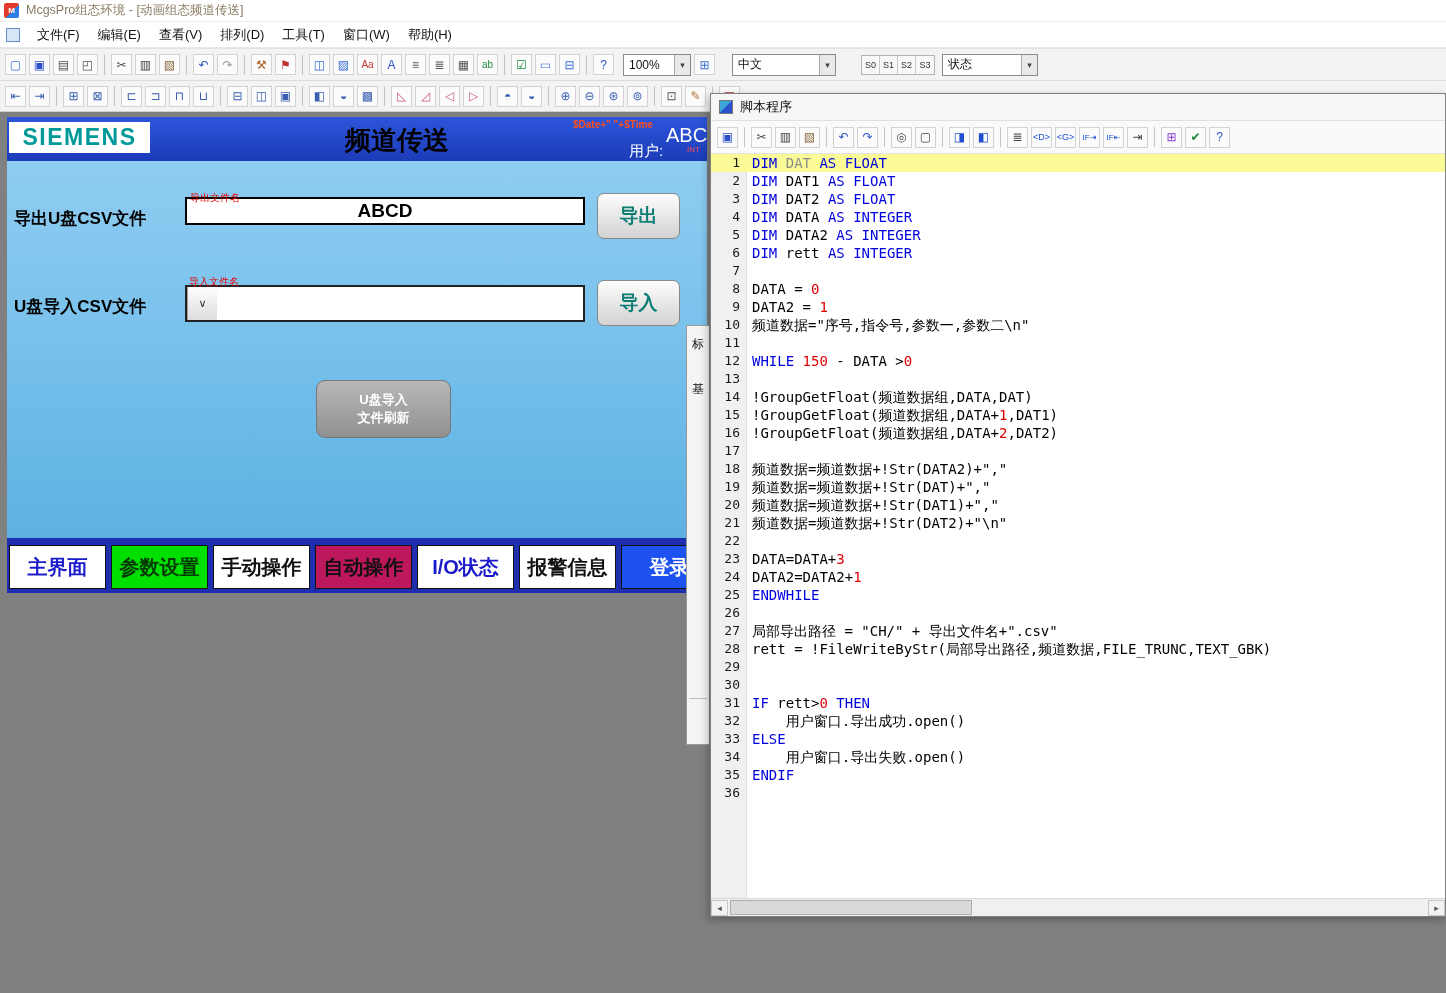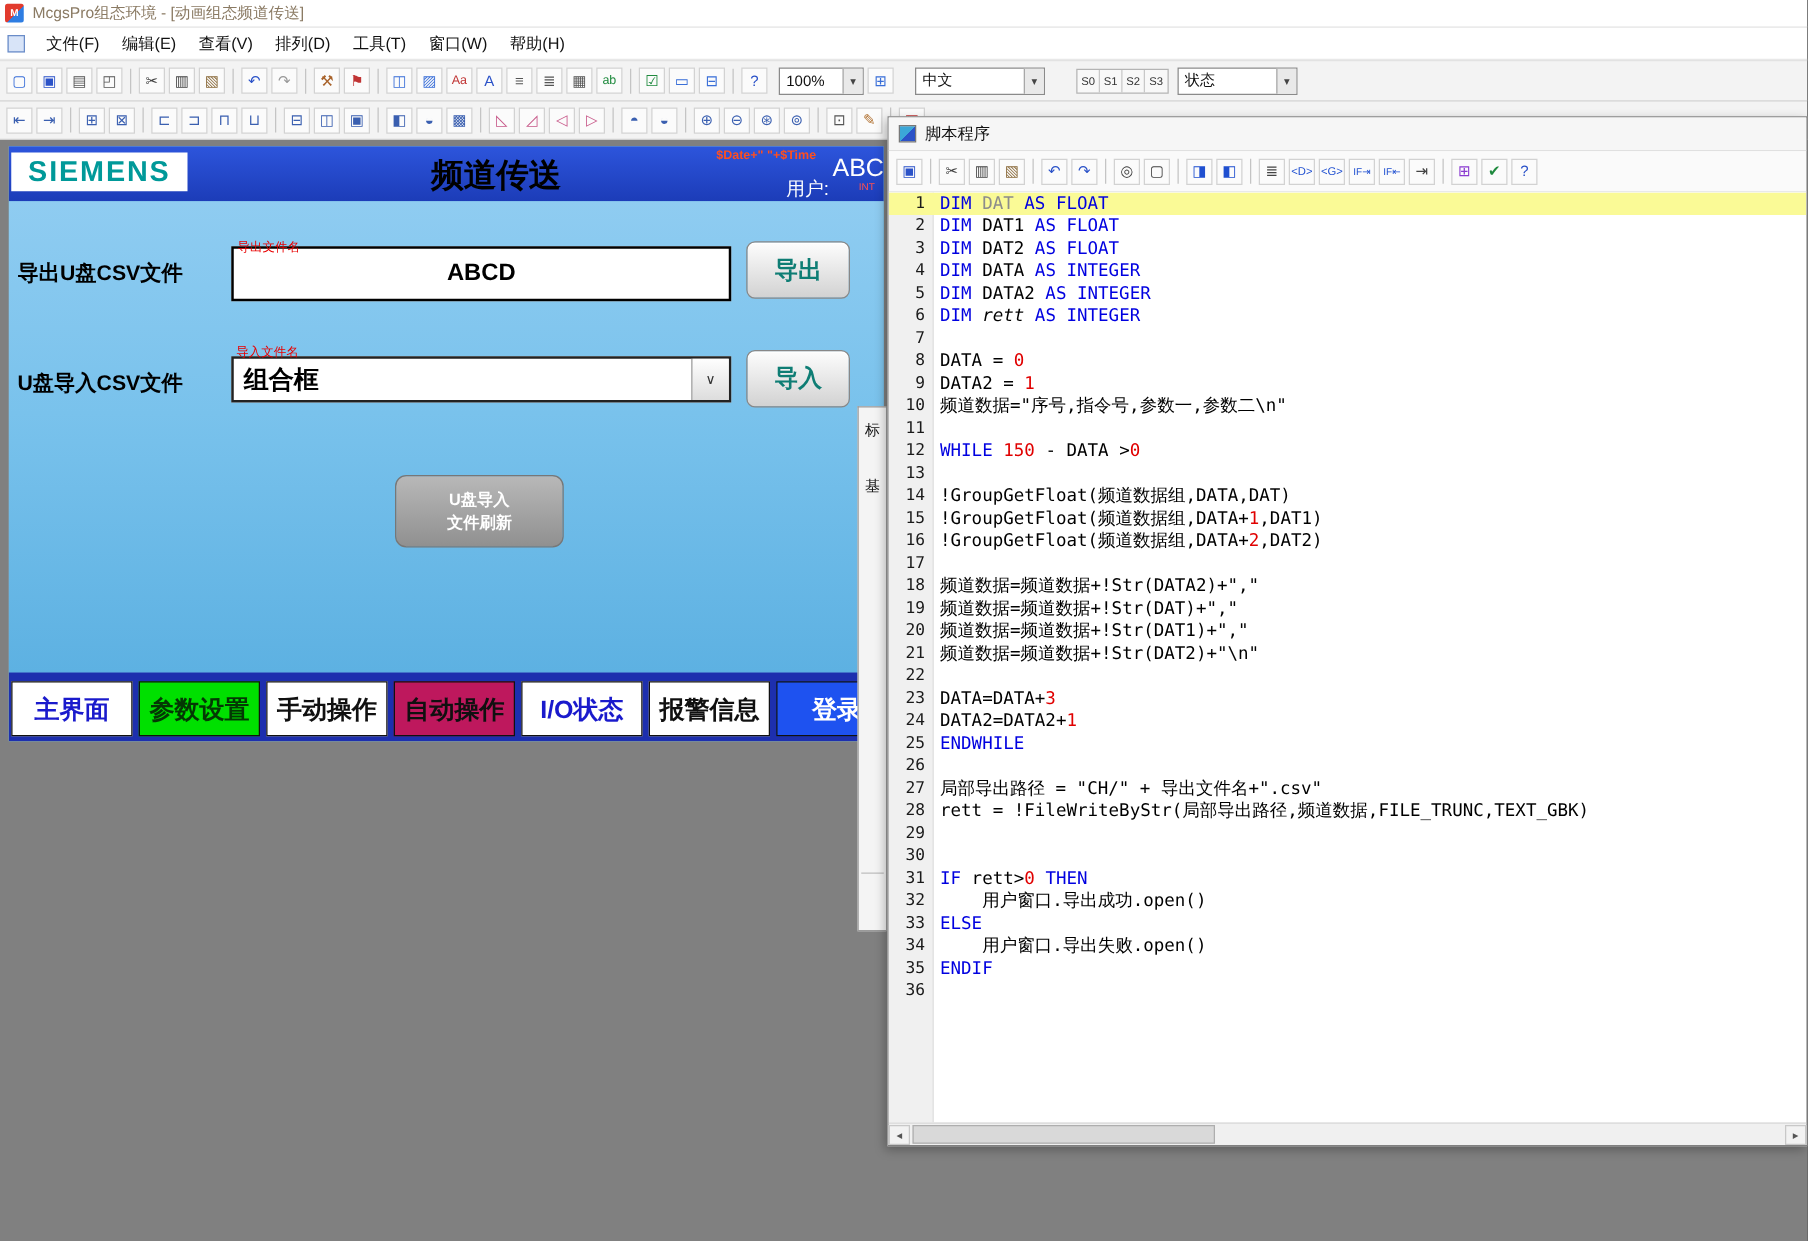--- a/index.html
+++ b/index.html
@@ -53,21 +53,21 @@
     font-size:26px; font-weight:bold; color:#000; }
   .dt-expr { position:absolute; left:566px; top:2px; font-size:10px; font-weight:bold; color:#ff4f1f; white-space:nowrap; }
   .abc-text { position:absolute; left:659px; top:7px; font-size:20px; color:#ffffff; }
   .int-tag { position:absolute; left:680px; top:28px; font-size:8px; color:#ff5050; }
   .user-lbl { position:absolute; left:622px; top:25px; font-size:15px; color:#ffffff; }
 
   .hmi-body { position:absolute; top:44px; left:0; right:0; height:377px;
     background:linear-gradient(180deg,#8fccf1 0%,#79c2ec 45%,#5db1e2 100%); }
   .fld-label { position:absolute; left:7px; font-size:17px; font-weight:bold; color:#000; white-space:nowrap; }
   .red-tag { position:absolute; font-size:10px; color:#e80000; z-index:3; white-space:nowrap; }
-  .exp-input { position:absolute; left:178px; top:36px; width:400px; height:44px; background:#fff;
+  .exp-input { position:absolute; left:178px; top:36px; width:400px; height:28px; background:#fff;
     border:2px solid #000; display:flex; align-items:center; justify-content:center;
     font-size:19px; font-weight:bold; color:#000; z-index:2; }
   .hmi-btn { position:absolute; width:83px; height:46px; border:1px solid #888; border-radius:7px;
     background:linear-gradient(180deg,#fdfdfd 0%,#d2d2d2 100%); box-shadow:inset 0 1px 0 #fff;
     color:#0e7d74; font-size:19px; font-weight:bold; display:flex; align-items:center; justify-content:center; }
   .combo-box { position:absolute; left:178px; top:124px; width:400px; height:37px; background:#fff;
     border:2px solid #222; display:flex; z-index:2; }
   .combo-box .ctext { flex:1; display:flex; align-items:center; padding-left:8px; font-size:20px; font-weight:bold; color:#000; }
   .combo-box .cbtn { width:30px; border-left:1px solid #999; background:linear-gradient(180deg,#fefefe,#dddddd);
     display:flex; align-items:center; justify-content:center; font-size:11px; color:#333; }
@@ -165,21 +165,20 @@
 
     <div class="hmi-body">
       <div class="fld-label" style="top:46px;">导出U盘CSV文件</div>
       <div class="red-tag" style="left:183px; top:30px;">导出文件名</div>
       <div class="exp-input">ABCD</div>
       <div class="hmi-btn" style="left:590px; top:32px;">导出</div>
 
       <div class="fld-label" style="top:134px;">U盘导入CSV文件</div>
       <div class="red-tag" style="left:182px; top:114px;">导入文件名</div>
       <div class="combo-box">
-        <span class="ctext">组合框</span>
         <span class="cbtn">∨</span>
       </div>
       <div class="hmi-btn" style="left:590px; top:119px;">导入</div>
 
       <div class="refresh-btn">
         <span>U盘导入</span>
         <span>文件刷新</span>
       </div>
     </div>
 
@@ -226,21 +225,21 @@
           <div class="crow">
             <span class="ln">4</span>
             <span class="cd"><span style="color: rgb(0, 0, 224);">DIM </span><span style="color: rgb(0, 0, 0);">DATA </span><span style="color: rgb(0, 0, 224);">AS INTEGER</span></span>
           </div>
           <div class="crow">
             <span class="ln">5</span>
             <span class="cd"><span style="color: rgb(0, 0, 224);">DIM </span><span style="color: rgb(0, 0, 0);">DATA2 </span><span style="color: rgb(0, 0, 224);">AS INTEGER</span></span>
           </div>
           <div class="crow">
             <span class="ln">6</span>
-            <span class="cd"><span style="color: rgb(0, 0, 224);">DIM </span><span style="color: rgb(0, 0, 0); font-style: italic;">rett </span><span style="color: rgb(0, 0, 224);">AS INTEGER</span></span>
+            <span class="cd"><span style="color: rgb(0, 0, 224);">DIM </span><span style="color: rgb(0, 0, 0);">rett </span><span style="color: rgb(0, 0, 224);">AS INTEGER</span></span>
           </div>
           <div class="crow">
             <span class="ln">7</span>
             <span class="cd"></span>
           </div>
           <div class="crow">
             <span class="ln">8</span>
             <span class="cd"><span style="color: rgb(0, 0, 0);">DATA = </span><span style="color: rgb(224, 0, 0);">0</span></span>
           </div>
           <div class="crow">

